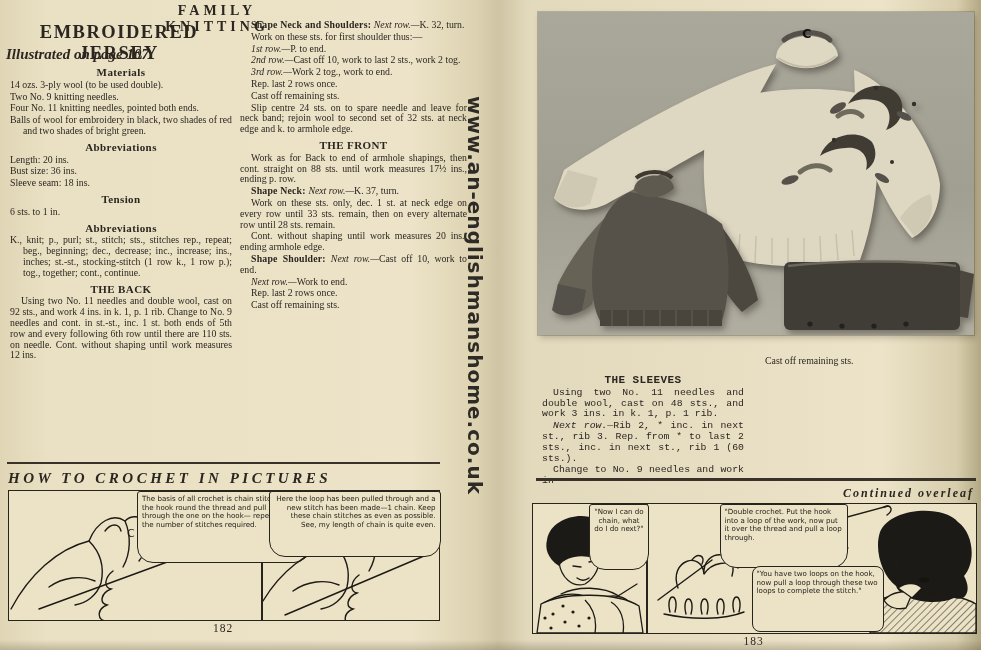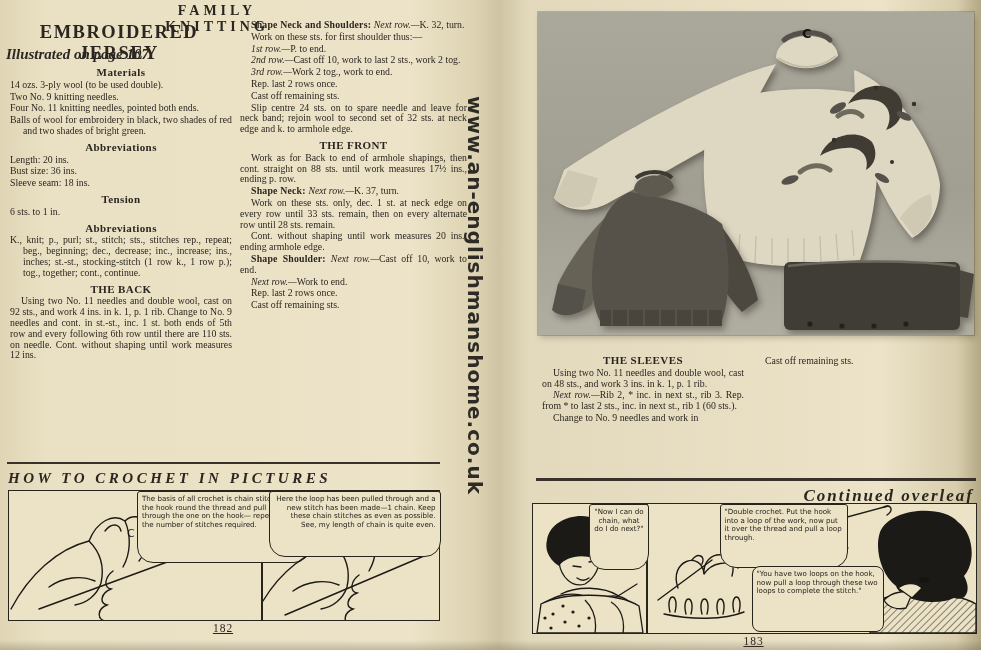--- a/index.html
+++ b/index.html
@@ -19,22 +19,22 @@
   .col{font-size:9.8px;line-height:10.8px;text-align:justify;}
   .col .sec-h{font-weight:bold;font-size:11px;text-align:center;margin:5px 0 2px;letter-spacing:.4px;}
   .col p.para{margin:0 0 1px;}
   .col p.ind{text-indent:11px;}
   .col p.hang{padding-left:13px;text-indent:-13px;}
   .col p b{letter-spacing:.2px;}
   
   .rule{background:#38322a;}
   
   .banner{font-style:italic;font-weight:bold;font-size:15px;letter-spacing:3.5px;}
-  .continued{font-style:italic;font-weight:bold;font-size:17px;letter-spacing:2px;text-align:right;}
-  .pageno{font-size:11.5px;text-align:center;letter-spacing:1px;text-decoration:underline;}
+  .continued{font-style:italic;font-weight:bold;font-size:12px;letter-spacing:2px;text-align:right;}
+  .pageno{font-size:11.5px;text-align:center;letter-spacing:1px;}
   
   .strip{border:1.6px solid #27231d;background:#ece3c7;}
   .panel{position:absolute;top:0;bottom:0;}
   .pdivider{position:absolute;top:0;bottom:0;width:1.6px;background:#27231d;}
   .bubble{
     position:absolute;border:1.4px solid #27231d;background:#ece3c7;
     font-family:"DejaVu Sans",sans-serif;font-size:7.1px;line-height:8.6px;
     padding:3px 4px;color:#1d1a15;
   }
   .bubble.rb{border-radius:3px 3px 16px 16px;}
@@ -221,21 +221,21 @@
             <circle cx="272" cy="312" r="2.6"></circle>
               <circle cx="304" cy="314" r="2.6"></circle>
             <circle cx="336" cy="314" r="2.6"></circle>
               <circle cx="368" cy="312" r="2.6"></circle>
           </g>
         </g>
       </svg>
       <div class="photo-label" style="left:264px;top:14px;">C</div>
     </div>
 
-    <div class="abs col" style="left:12px;top:350px;width:202px;">
+    <div class="abs col" style="left:12px;top:370px;width:202px;font-family:Liberation Mono, monospace;">
         <div class="sec-h">THE SLEEVES</div>
         <p class="para ind">Using two No. 11 needles and double wool, cast on 48 sts., and work 3 ins. in k. 1, p. 1 rib.</p>
         <p class="para ind"><i>Next row.—</i>Rib 2, * inc. in next st., rib 3.  Rep. from * to last 2 sts., inc. in next st., rib 1 (60 sts.).</p>
         <p class="para ind">Change to No. 9 needles and work in</p>
       </div>
     <div class="abs col" style="left:224px;top:356px;width:218px;">
         <p class="para ind">Cast off remaining sts.</p>
       </div>
 
     <div class="abs rule" style="left:6px;top:478px;width:440px;height:2.6px;"></div>

